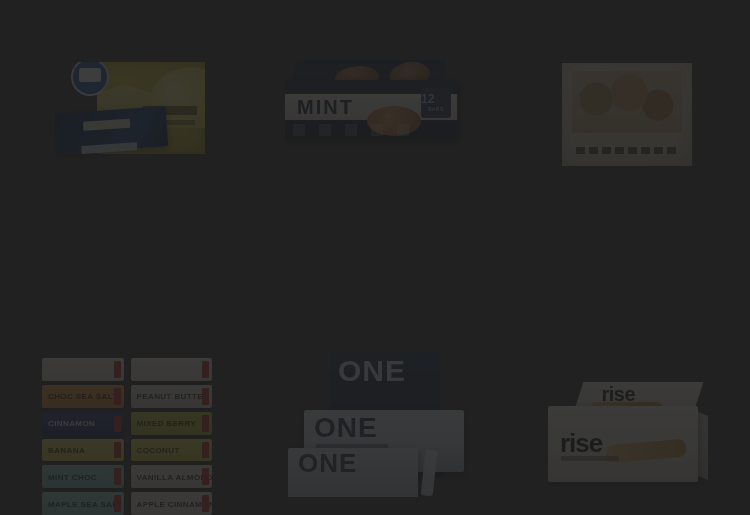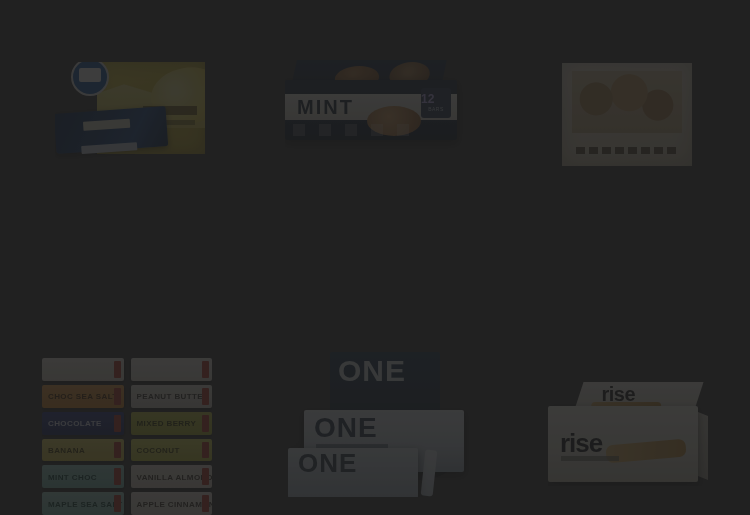--- a/index.html
+++ b/index.html
@@ -199,21 +199,21 @@
       <div class="rx" style="background:linear-gradient(180deg,#f3a64a,#e08b2c)">
         <span class="lbl" style="color:#4a2a06">CHOC SEA SALT</span>
           <span class="tab"></span>
         </div>
       <div class="rx" style="background:linear-gradient(180deg,#eae6dc,#d3cec2)">
         <span class="lbl" style="color:#3d3a32">PEANUT BUTTER</span>
           <span class="tab"></span>
         </div>
 
       <div class="rx" style="background:linear-gradient(180deg,#2e3f8c,#1f2c6b)">
-        <span class="lbl" style="color:#e8ecff">CHOCOLATE</span>
+        <span class="lbl" style="color:#e8ecff">CINNAMON</span>
           <span class="tab"></span>
         </div>
       <div class="rx" style="background:linear-gradient(180deg,#cfd24a,#b4b832)">
         <span class="lbl" style="color:#3a3c08">MIXED BERRY</span>
           <span class="tab"></span>
         </div>
 
       <div class="rx" style="background:linear-gradient(180deg,#f0e06a,#ddc944)">
         <span class="lbl" style="color:#4a4208">BANANA</span>
           <span class="tab"></span>

